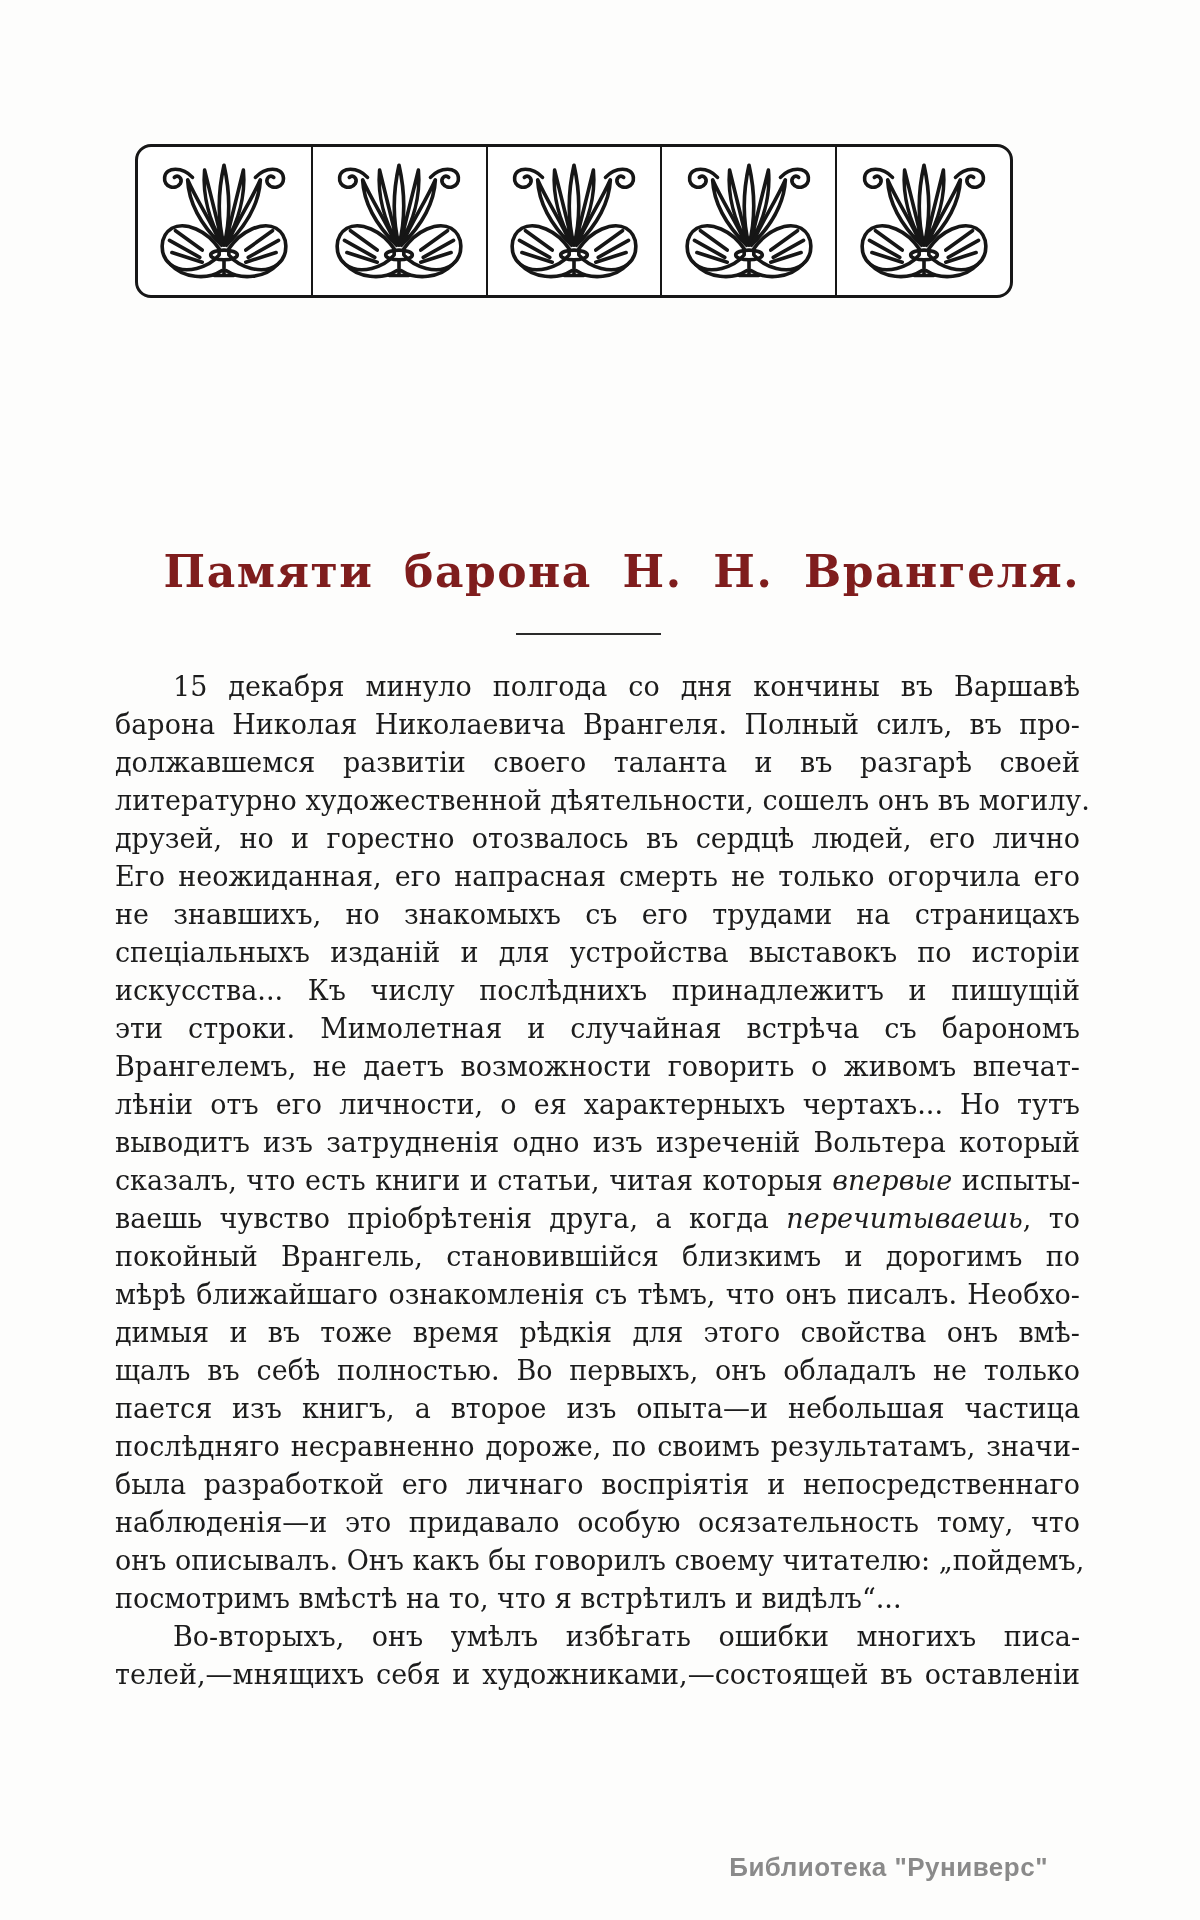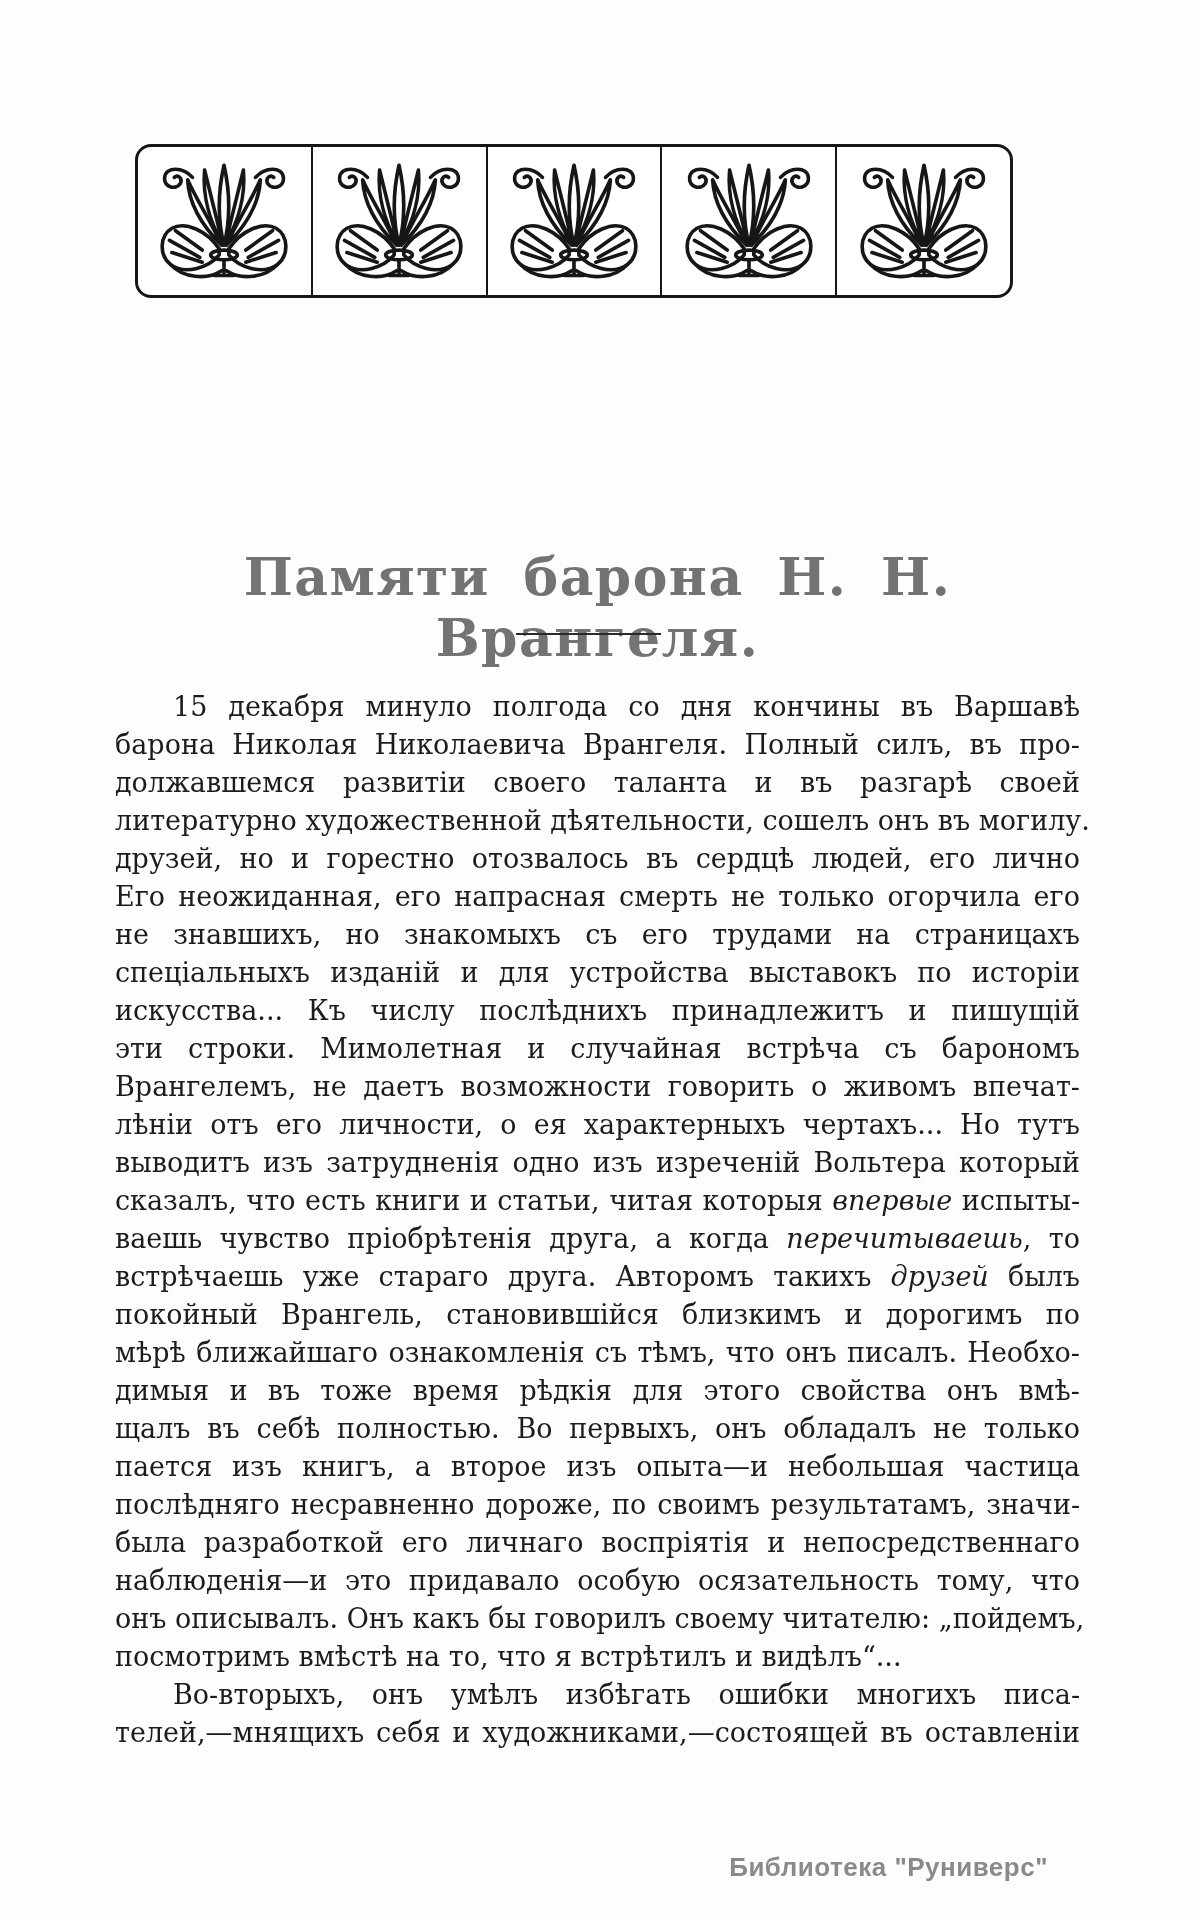--- a/index.html
+++ b/index.html
@@ -16,30 +16,30 @@
   }
   .ornament-panel {
     flex:1; display:flex; align-items:center; justify-content:center;
     border-left:2px solid #171717; overflow:hidden;
   }
   .ornament-panel:first-child { border-left:none; }
   .palmette { width:152px; height:126px; }
   
   .title {
     position:absolute; left:115px; top:546px; width:965px;
-    text-align:center; font-size:52px; font-weight:bold;
-    letter-spacing:1.5px; word-spacing:14px; color:#737373;
+    text-align:right; font-size:44px; font-weight:bold;
+    letter-spacing:1.5px; word-spacing:14px; color:#7f1d1d;
   }
   .divider {
     position:absolute; left:516px; top:633px; width:145px; height:2px;
     background:#2a2a2a;
   }
   
   .body {
-    position:absolute; left:115px; top:688px; width:965px;
+    position:absolute; left:115px; top:668px; width:965px;
     font-size:27px; line-height:38px; color:#1c1c1c;
   }
   .line {
     white-space:nowrap;
     text-align:justify;
     text-align-last:justify;
   }
   .line.indent { text-indent:58px; }
   .line.last { text-align-last:left; }
   
@@ -117,21 +117,20 @@
       <div class="line"><span>Его неожиданная, его напрасная смерть не только огорчила его</span></div>
       <div class="line"><span>не знавшихъ, но знакомыхъ съ его трудами на страницахъ</span></div>
       <div class="line"><span>спеціальныхъ изданій и для устройства выставокъ по исторіи</span></div>
       <div class="line"><span>искусства... Къ числу послѣднихъ принадлежитъ и пишущій</span></div>
       <div class="line"><span>эти строки. Мимолетная и случайная встрѣча съ барономъ</span></div>
       <div class="line"><span>Врангелемъ, не даетъ возможности говорить о живомъ впечат-</span></div>
       <div class="line"><span>лѣніи отъ его личности, о ея характерныхъ чертахъ... Но тутъ</span></div>
       <div class="line"><span>выводитъ изъ затрудненія одно изъ изреченій Вольтера который</span></div>
       <div class="line"><span>сказалъ, что есть книги и статьи, читая которыя </span><i>впервые</i><span> испыты-</span></div>
       <div class="line"><span>ваешь чувство пріобрѣтенія друга, а когда </span><i>перечитываешь</i><span>, то</span></div>
-      <div class="line"><span>встрѣчаешь уже стараго друга. Авторомъ такихъ </span><i>друзей</i><span> былъ</span></div>
       <div class="line"><span>покойный Врангель, становившійся близкимъ и дорогимъ по</span></div>
       <div class="line"><span>мѣрѣ ближайшаго ознакомленія съ тѣмъ, что онъ писалъ. Необхо-</span></div>
       <div class="line"><span>димыя и въ тоже время рѣдкія для этого свойства онъ вмѣ-</span></div>
       <div class="line"><span>щалъ въ себѣ полностью. Во первыхъ, онъ обладалъ не только</span></div>
       <div class="line"><span>пается изъ книгъ, а второе изъ опыта—и небольшая частица</span></div>
       <div class="line"><span>послѣдняго несравненно дороже, по своимъ результатамъ, значи-</span></div>
       <div class="line"><span>была разработкой его личнаго воспріятія и непосредственнаго</span></div>
       <div class="line"><span>наблюденія—и это придавало особую осязательность тому, что</span></div>
       <div class="line"><span>онъ описывалъ. Онъ какъ бы говорилъ своему читателю: „пойдемъ,</span></div>
       <div class="line last"><span>посмотримъ вмѣстѣ на то, что я встрѣтилъ и видѣлъ“...</span></div>

